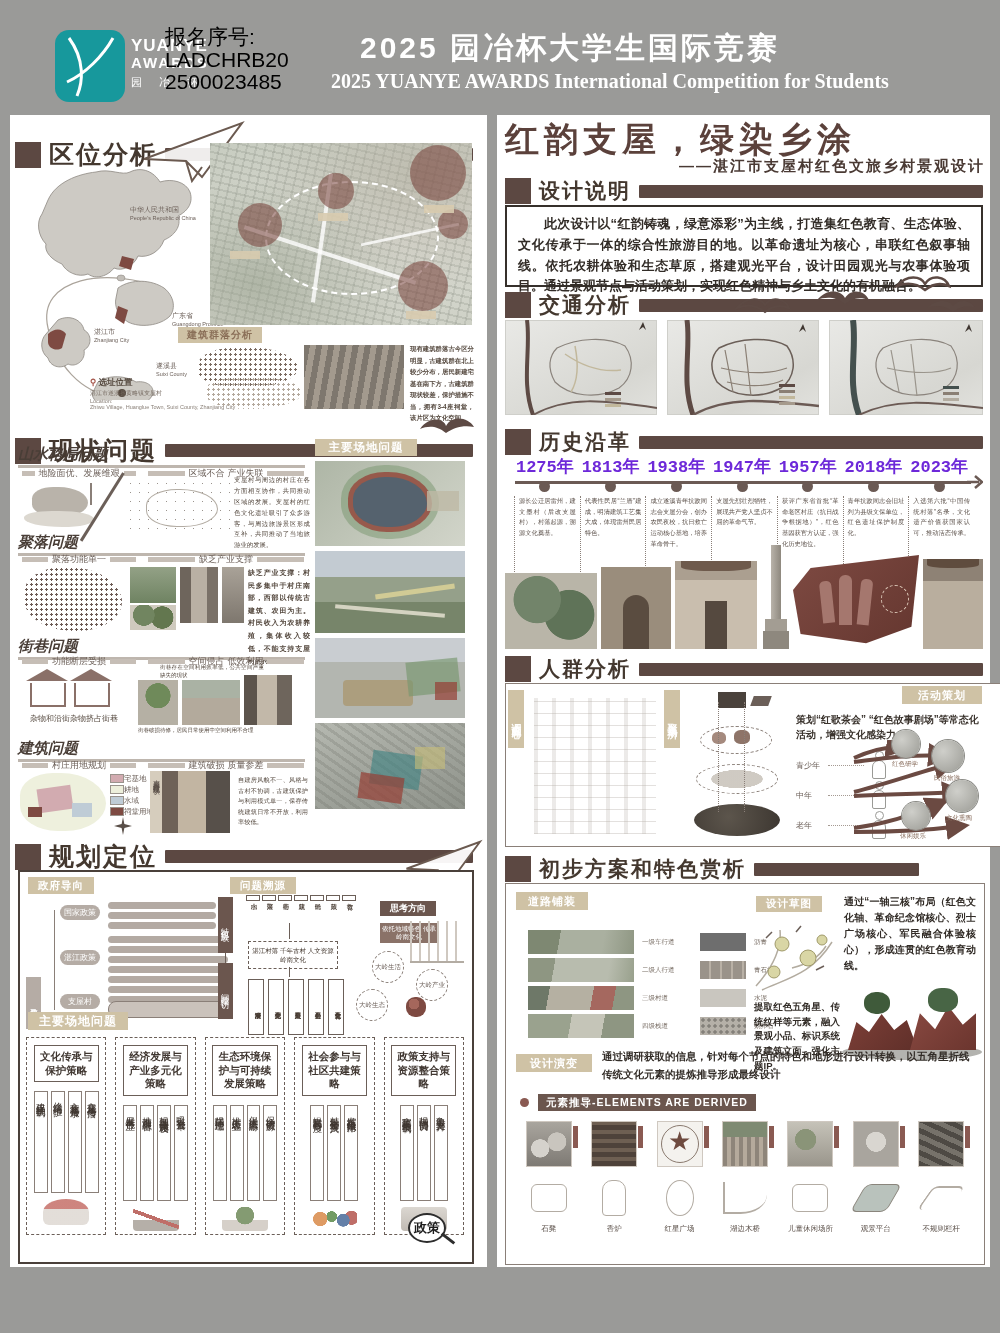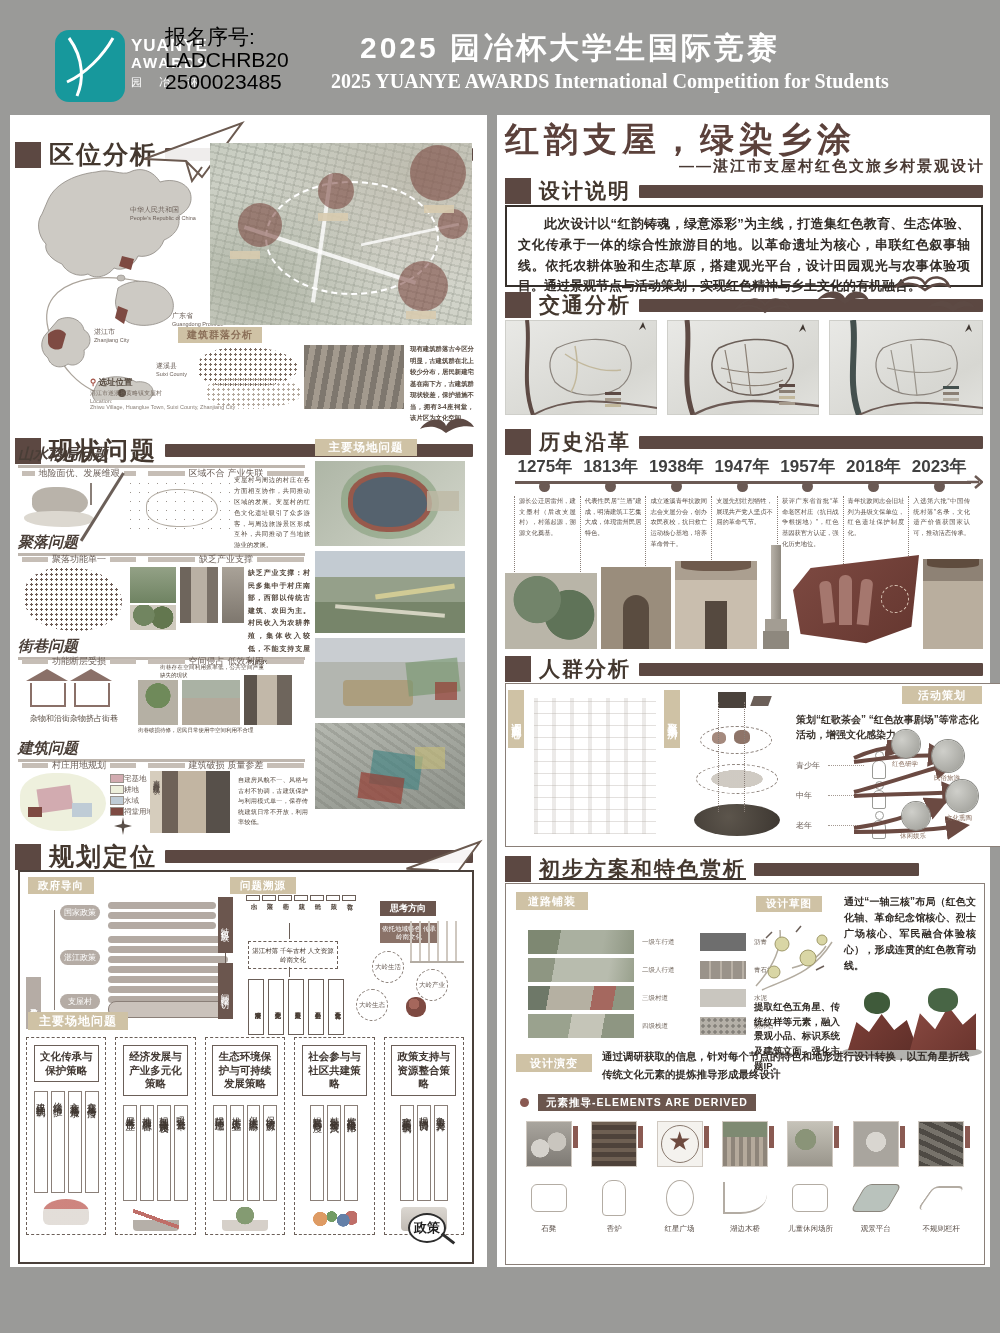--- a/index.html
+++ b/index.html
@@ -73,21 +73,21 @@
   .mag-handle{position:absolute;left:32px;top:24px;width:16px;height:3px;background:#2d2d2d;transform:rotate(38deg);}
   
   .main-title{position:absolute;font-family:"DejaVu Serif",serif;font-weight:bold;font-size:34px;letter-spacing:5px;color:#5b413b;}
   .subtitle{position:absolute;font-weight:bold;font-size:15px;color:#4a3a34;letter-spacing:2px;}
   .descbox{position:absolute;border:2.5px solid #36302b;padding:7px 11px;font-size:13px;font-weight:bold;line-height:1.6;color:#322c27;text-align:justify;box-sizing:border-box;}
   .descbox p{margin:0;text-indent:2em;}
   .tmap{position:absolute;background:linear-gradient(150deg,#e9e9e6,#d7d7d2 70%,#e2e2de);box-shadow:0 0 0 1px #cfcfca inset;}
   
   .tl-wrap{position:absolute;display:flex;}
   .tl-item{flex:1;position:relative;padding:0 2px;}
-  .tl-year{font-family:Liberation Sans, sans-serif;font-weight:bold;font-size:17px;color:#404040;text-align:center;white-space:nowrap;}
+  .tl-year{font-family:Liberation Mono, monospace;font-weight:bold;font-size:17px;color:#6d28d9;text-align:center;white-space:nowrap;}
   .tl-dot{width:11px;height:11px;border-radius:50%;background:#6b5a54;margin:3px auto 4px;}
   .tl-text{font-size:6.3px;color:#5a4f48;line-height:1.7;border-left:1px dotted #8a7f78;padding-left:4px;height:80px;overflow:hidden;text-align:justify;}
   .tl-line{position:absolute;height:3px;background:#6b5a54;}
   
   .peoplebox{position:absolute;border:1px solid #8a7f78;background:#fff;padding-left:34px;}
   .fig{position:relative;width:18px;height:28px;}
   .fig::before{content:"";position:absolute;top:0;left:5px;width:7px;height:7px;border:1.2px solid #9a9a96;border-radius:50%;}
   .fig::after{content:"";position:absolute;top:9px;left:2px;right:2px;bottom:0;border:1.2px solid #9a9a96;border-radius:7px 7px 2px 2px;}
   .grp-row{display:flex;align-items:center;gap:6px;height:30px;}
   .grp-lb{font-size:8px;color:#6b5f58;width:26px;}
@@ -688,21 +688,21 @@
       <div class="tcirc" style="left:386px;top:46px;width:28px;height:28px;"></div>
       <div class="tlabel" style="left:386px;top:76px;"><span>红色研学</span></div>
       <div class="tcirc" style="left:426px;top:56px;width:32px;height:32px;"></div>
       <div class="tlabel" style="left:428px;top:90px;"><span>民俗旅游</span></div>
       <div class="tcirc" style="left:440px;top:96px;width:32px;height:32px;"></div>
       <div class="tlabel" style="left:440px;top:130px;"><span>文化熏陶</span></div>
       <div class="tcirc" style="left:396px;top:118px;width:28px;height:28px;"></div>
       <div class="tlabel" style="left:394px;top:148px;"><span>休闲娱乐</span></div>
     </div>
 
-    <div class="sech" style="left:8px;top:740px;width:414px;text-decoration:underline;">
+    <div class="sech" style="left:8px;top:740px;width:414px;">
       <div class="sq"></div>
       <div class="st st2">初步方案和特色赏析</div>
       <div class="sbar"></div>
     </div>
     <div class="schemebox" style="left:8px;top:768px;width:478px;height:380px;">
       <div class="tan" style="left:10px;top:8px;width:72px;height:18px;font-size:11px;">
           <span>道路铺装</span>
         </div>
       <div class="pave-rows" style="left:22px;top:44px;">
           <div class="pave-row">

